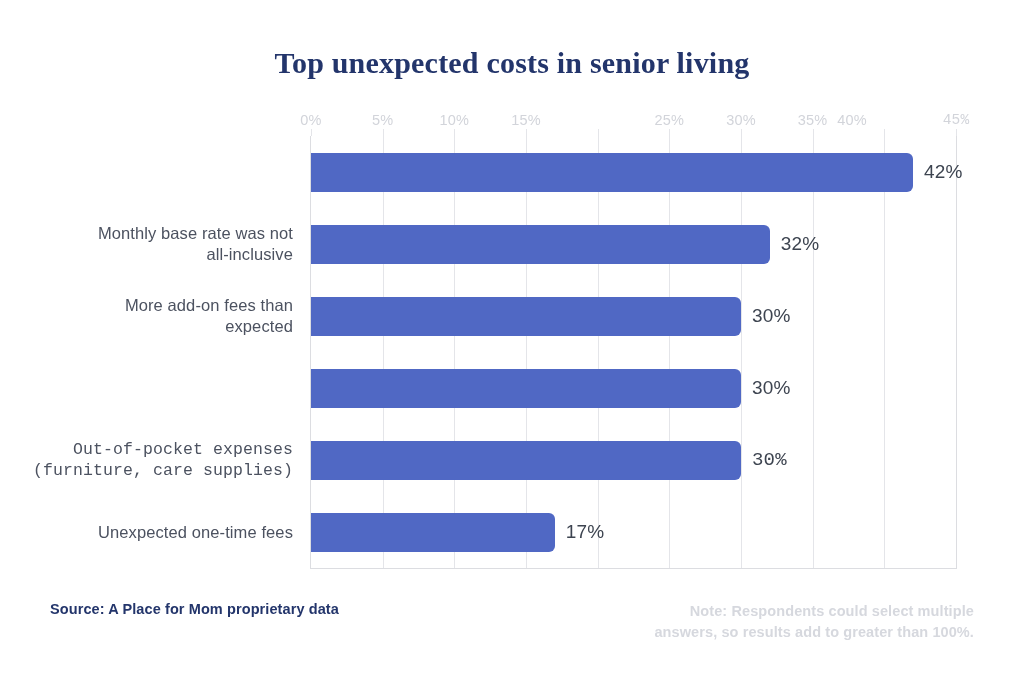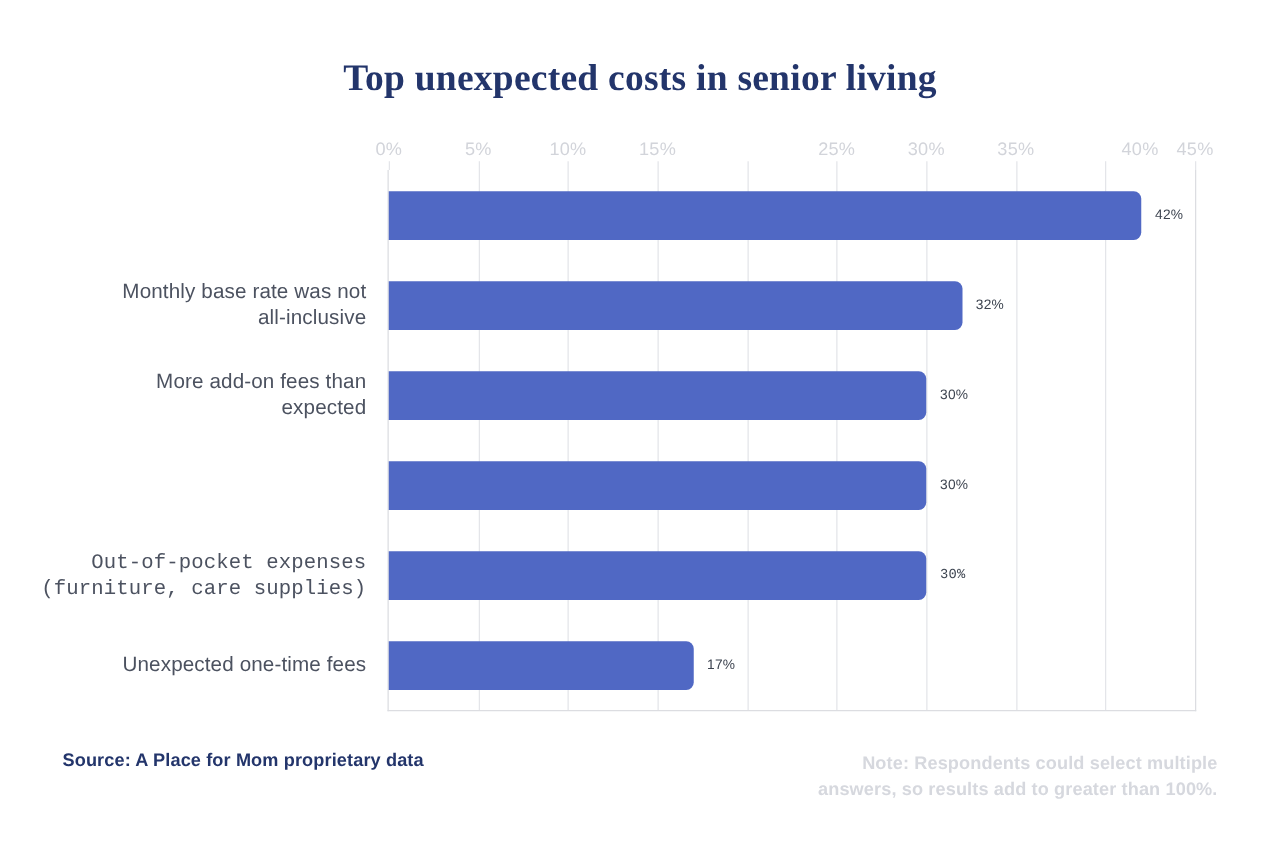--- a/index.html
+++ b/index.html
@@ -92,21 +92,21 @@
     top: 0;
     height: 39px;
     background: #5068c4;
     border-radius: 0 6px 6px 0;
   }
 
   .bar-value {
     position: absolute;
     top: 50%;
     transform: translateY(-50%);
-    font-size: 11px;
+    font-size: 19px;
     color: #3d4450;
     white-space: nowrap;
     letter-spacing: 0.2px;
   }
 
   .cat-label-wrap {
     position: absolute;
     width: 268px;
     left: -286px;
     top: 50%;
@@ -170,23 +170,23 @@
       <div class="tick-mark" style="left: 358.333px;"></div>
       <div class="tick-label" style="left: 358.333px;">25%</div>
       <div class="gridline" style="left: 430px;"></div>
       <div class="tick-mark" style="left: 430px;"></div>
       <div class="tick-label" style="left: 430px;">30%</div>
       <div class="gridline" style="left: 501.667px;"></div>
       <div class="tick-mark" style="left: 501.667px;"></div>
       <div class="tick-label" style="left: 501.667px;">35%</div>
       <div class="gridline" style="left: 573.333px;"></div>
       <div class="tick-mark" style="left: 573.333px;"></div>
-      <div class="tick-label" style="left: 601px;">40%</div>
+      <div class="tick-label" style="left: 541px;">40%</div>
       <div class="tick-mark" style="left: 645px;"></div>
-      <div class="tick-label" style="left: 645px;">45%</div>
+      <div class="tick-label" style="left: 645px; font-family: Liberation Mono, monospace;">45%</div>
       <div class="row" style="top: 16.5px;">
         <div class="bar" title="Costs increased quicker than anticipated: 42%" style="width: 602px; background: rgb(80, 104, 196);"></div>
         <div class="bar-value" style="left: 613px;">42%</div>
       </div>
       <div class="row" style="top: 88.5px;">
         <div class="cat-label-wrap">Monthly base rate was not
 all-inclusive</div>
         <div class="bar" title="Monthly base rate was not all-inclusive: 32%" style="width: 458.667px; background: rgb(80, 104, 196);"></div>
         <div class="bar-value" style="left: 469.667px;">32%</div>
       </div>

